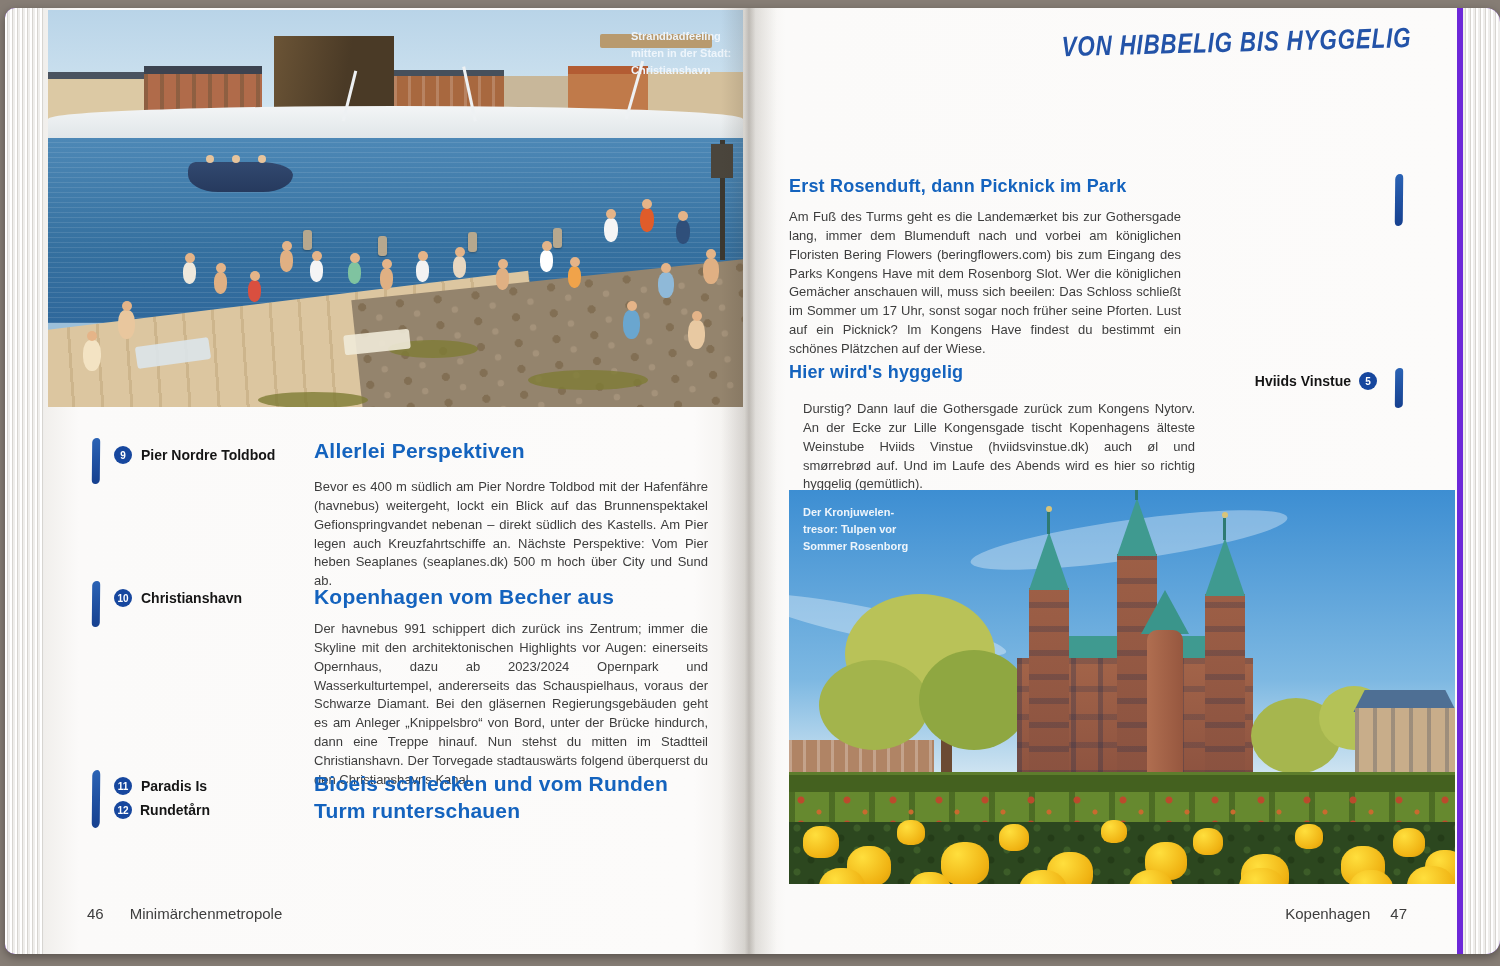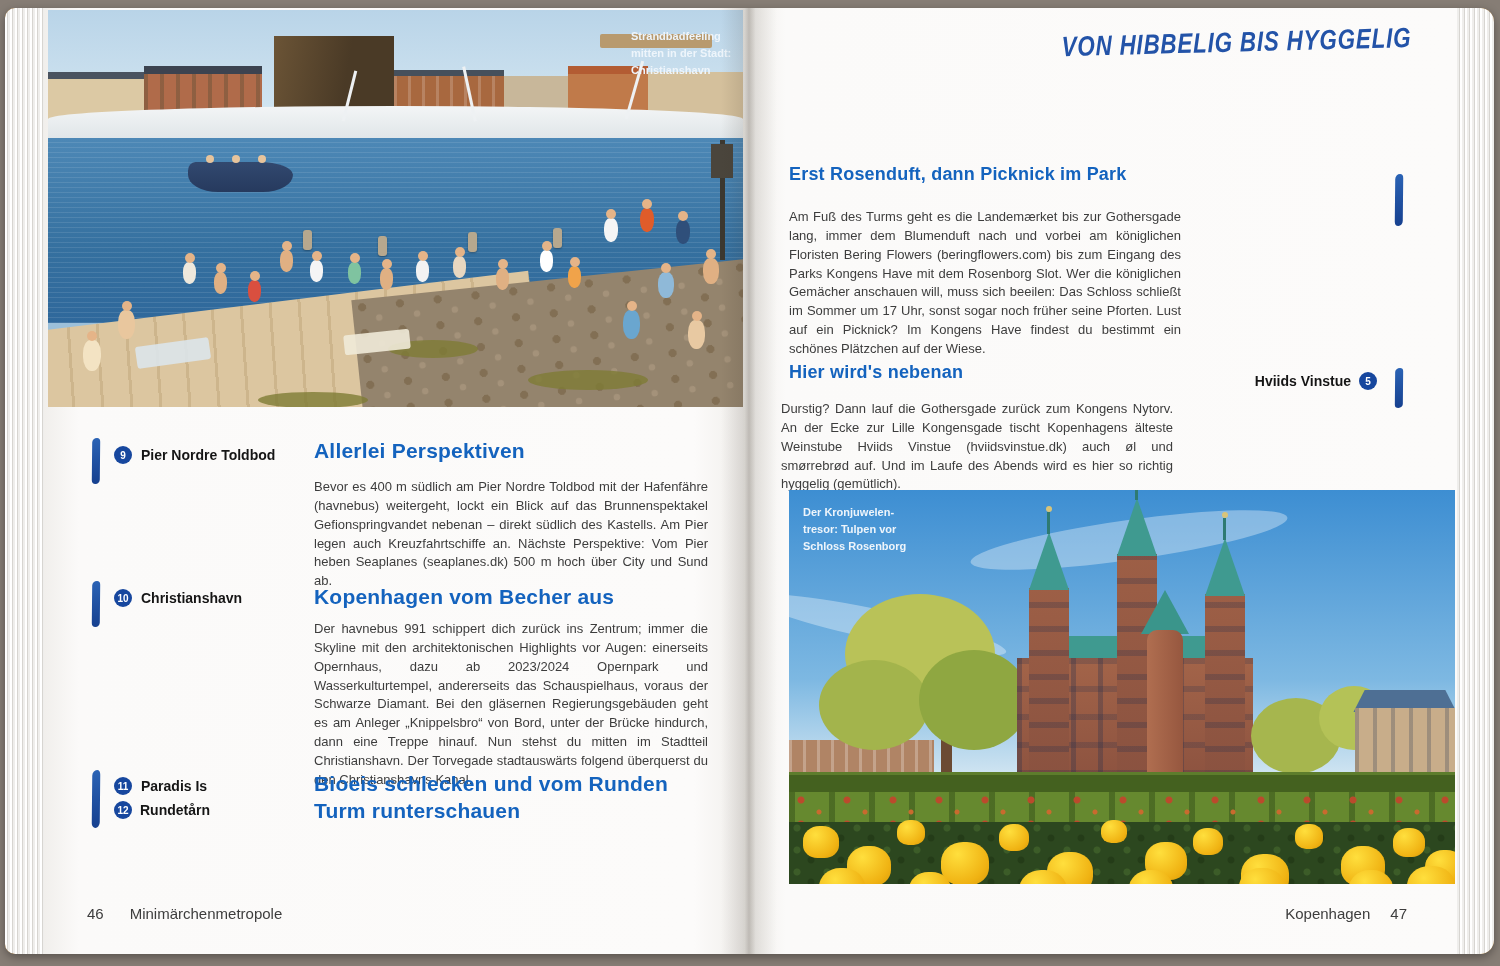--- a/index.html
+++ b/index.html
@@ -1,19 +1,19 @@
 <!DOCTYPE html>
 <html><head>
 <meta charset="utf-8">
 <style>
   html,body{margin:0;padding:0;}
   body{width:1500px;height:966px;background:#867d75;font-family:"Liberation Sans",sans-serif;overflow:hidden;}
   .stage{position:relative;width:1500px;height:966px;}
-  .book{position:absolute;left:5px;top:8px;width:1489px;height:946px;background:#a16207;
-        border-radius:10px 14px 14px 10px;overflow:hidden;box-shadow:0 3px 10px rgba(0,0,0,.35);}
+  .book{position:absolute;left:5px;top:8px;width:1489px;height:946px;background:#6d28d9;
+        border-radius:10px 14px 14px 10px;overflow:hidden;box-shadow:0 3px 10px rgba(0,0,0,.35);padding-left:6px;}
   .stack{position:absolute;top:0;height:946px;}
   .stack-left{left:0;width:39px;background:repeating-linear-gradient(90deg,#ffffff 0 2px,#d7d5d1 2px 3px,#efeeec 3px 5px);}
   .stack-right{right:0;width:37px;background:repeating-linear-gradient(90deg,#efeeec 0 2px,#d7d5d1 2px 3px,#ffffff 3px 5px);}
   .page{position:absolute;top:0;height:946px;}
   .page-left{left:39px;width:699px;background:linear-gradient(90deg,#f1efec,#fbfaf9 5%,#fcfbfa 93%,#f0eeeb);}
   .page-right{left:738px;width:714px;background:linear-gradient(90deg,#efede9,#fbfaf9 6%,#fcfbfa);}
   .spine{position:absolute;left:716px;top:0;width:56px;height:946px;pointer-events:none;z-index:40;
          background:linear-gradient(90deg,rgba(60,50,40,0) 0%,rgba(60,50,40,.14) 42%,rgba(60,50,40,.28) 50%,rgba(60,50,40,.10) 62%,rgba(60,50,40,0) 100%);}
   
   .h-left{position:absolute;font-size:21px;font-weight:bold;color:#1463be;letter-spacing:.2px;line-height:1.3;margin:0;}
@@ -203,33 +203,33 @@
         <span>46</span>
         <span>Minimärchenmetropole</span>
       </div>
     </section>
 
     <section class="page page-right">
 
       <h1 class="script-title">Von hibbelig bis hyggelig</h1>
 
 
-      <h2 class="h-right" style="left:46px;top:156px;">Erst Rosenduft, dann Picknick im Park</h2>
+      <h2 class="h-right" style="left:46px;top:168px;">Erst Rosenduft, dann Picknick im Park</h2>
       <span class="brush" style="right:54px;top:166px;height:52px;left:auto;position:absolute;"></span>
       <p class="body-p" style="left:46px;top:200px;width:392px;">Am Fuß des Turms geht es die Landemærket bis zur Gothersgade lang, immer dem Blumenduft nach und vorbei am königlichen Floristen Bering Flowers (beringflowers.com) bis zum Eingang des Parks Kongens Have mit dem Rosenborg Slot. Wer die königlichen Gemächer anschauen will, muss sich beeilen: Das Schloss schließt im Sommer um 17 Uhr, sonst sogar noch früher seine Pforten. Lust auf ein Picknick? Im Kongens Have findest du bestimmt ein schönes Plätzchen auf der Wiese.</p>
 
-      <h2 class="h-right" style="left:46px;top:354px;">Hier wird's nebenan</h2>
+      <h2 class="h-right" style="left:46px;top:354px;">Hier wird's hyggelig</h2>
       <div style="position:absolute;right:80px;top:364px;">
         <div class="rmargin-row">
           <span class="mlabel">Hviids Vinstue</span>
           <span class="badge">5</span>
         </div>
       </div>
       <span class="brush" style="right:54px;top:360px;height:40px;left:auto;position:absolute;"></span>
-      <p class="body-p" style="left:38px;top:392px;width:392px;">Durstig? Dann lauf die Gothersgade zurück zum Kongens Nytorv. An der Ecke zur Lille Kongensgade tischt Kopenhagens älteste Weinstube Hviids Vinstue (hviidsvinstue.dk) auch øl und smørrebrød auf. Und im Laufe des Abends wird es hier so richtig hyggelig (gemütlich).</p>
+      <p class="body-p" style="left:60px;top:392px;width:392px;">Durstig? Dann lauf die Gothersgade zurück zum Kongens Nytorv. An der Ecke zur Lille Kongensgade tischt Kopenhagens älteste Weinstube Hviids Vinstue (hviidsvinstue.dk) auch øl und smørrebrød auf. Und im Laufe des Abends wird es hier so richtig hyggelig (gemütlich).</p>
 
       <figure class="photo ph-right" style="margin:0;">
         <div class="sky2"></div>
         <div class="cloud" style="left:180px;top:30px;width:320px;height:40px;transform:rotate(-8deg);"></div>
         <div class="cloud" style="left:-40px;top:120px;width:260px;height:30px;transform:rotate(12deg);"></div>
         <div class="citystrip"></div>
         <div class="trunk"></div>
         <div class="canopy" style="left:56px;top:104px;width:150px;height:120px;background:#b9c258;"></div>
         <div class="canopy" style="left:30px;top:170px;width:110px;height:90px;background:#a3b44c;"></div>
         <div class="canopy" style="left:130px;top:160px;width:110px;height:100px;background:#8fa741;"></div>
@@ -275,21 +275,21 @@
             <span class="tulip" style="left: 120px; top: 382px; width: 42px; height: 38px;"></span>
             <span class="tulip" style="left: 230px; top: 380px; width: 48px; height: 43px;"></span>
             <span class="tulip" style="left: 340px; top: 380px; width: 44px; height: 40px;"></span>
             <span class="tulip" style="left: 450px; top: 378px; width: 46px; height: 41px;"></span>
             <span class="tulip" style="left: 560px; top: 380px; width: 44px; height: 40px;"></span>
             <span class="tulip" style="left: 618px; top: 376px; width: 48px; height: 43px;"></span>
           </div>
         <figcaption class="photo-cap" style="left:14px;top:14px;">
           <span>Der Kronjuwelen-</span>
           <span>tresor: Tulpen vor</span>
-          <span>Schloss Rosenborg</span>
+          <span>Sommer Rosenborg</span>
         </figcaption>
       </figure>
 
       <div class="footer" style="right:50px;top:897px;left:auto;gap:20px;">
         <span>Kopenhagen</span>
         <span>47</span>
       </div>
     </section>
 
     <div class="spine"></div>

